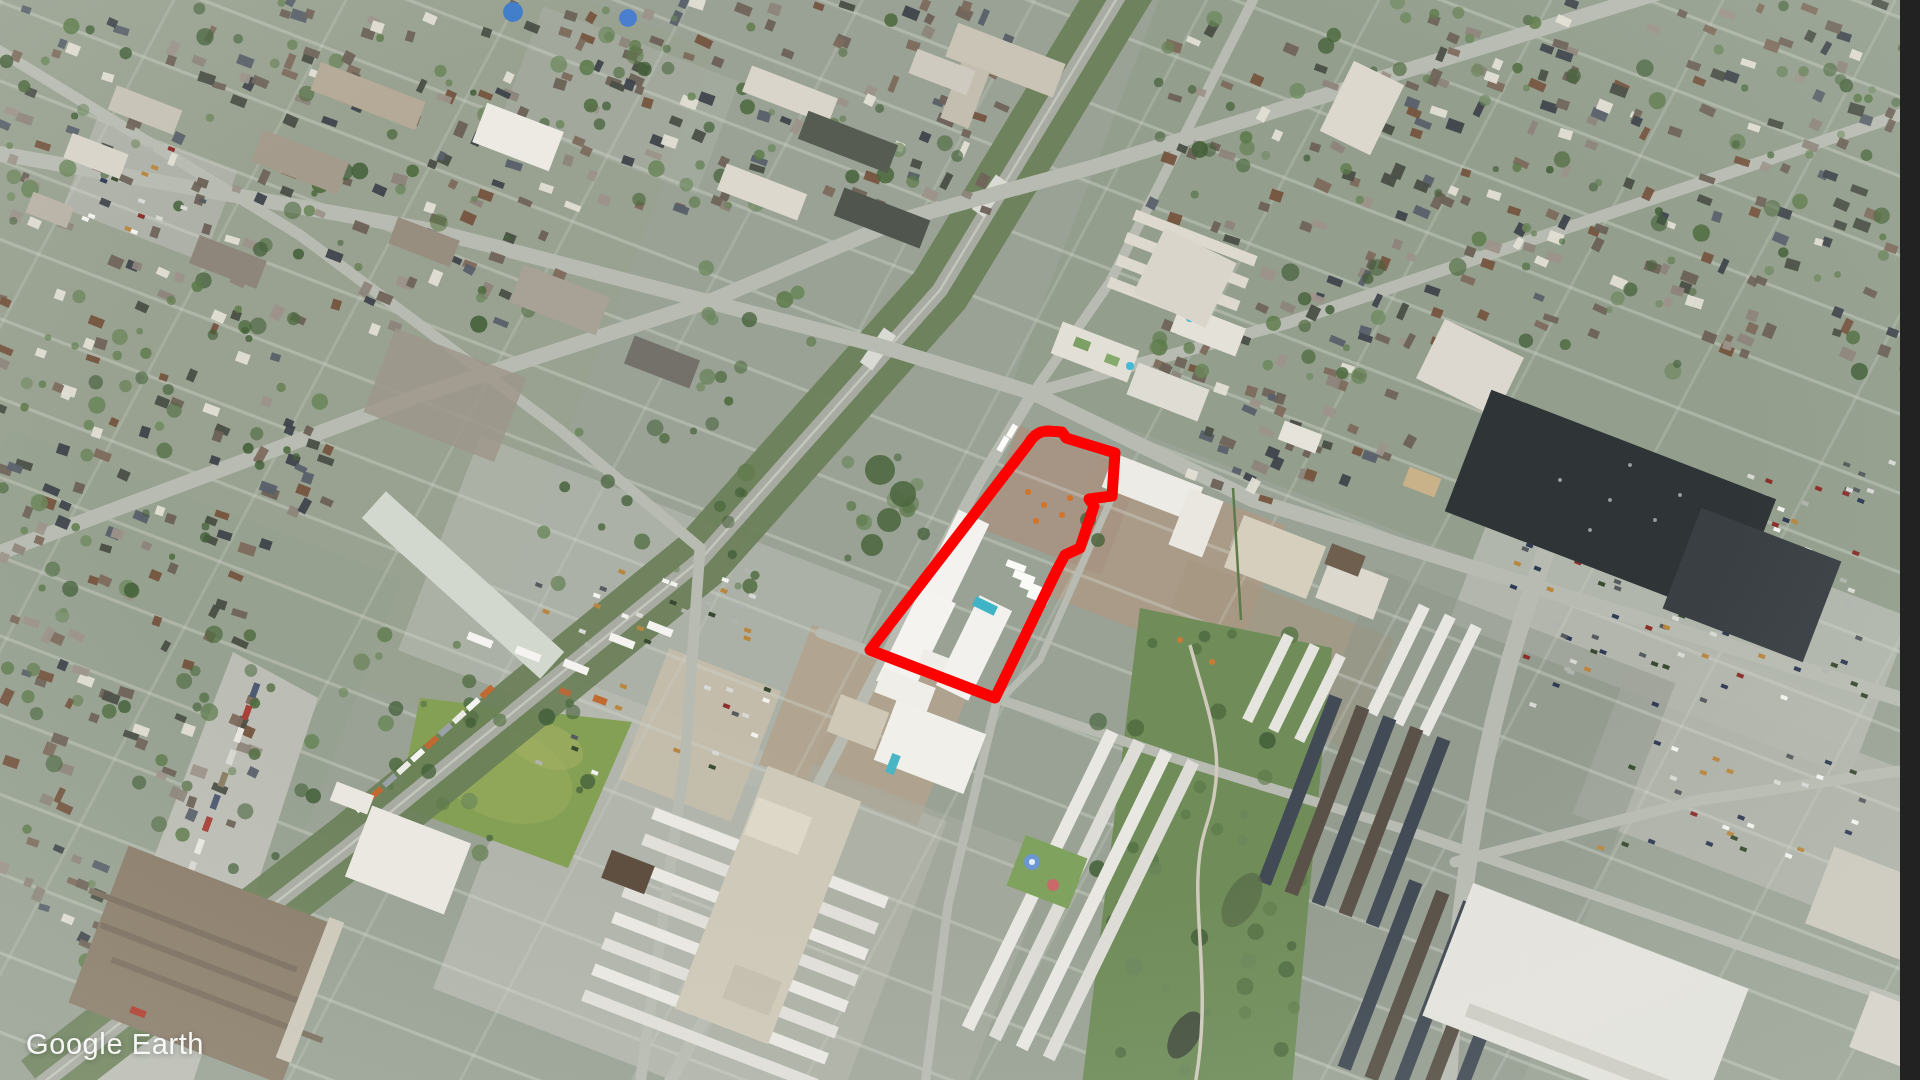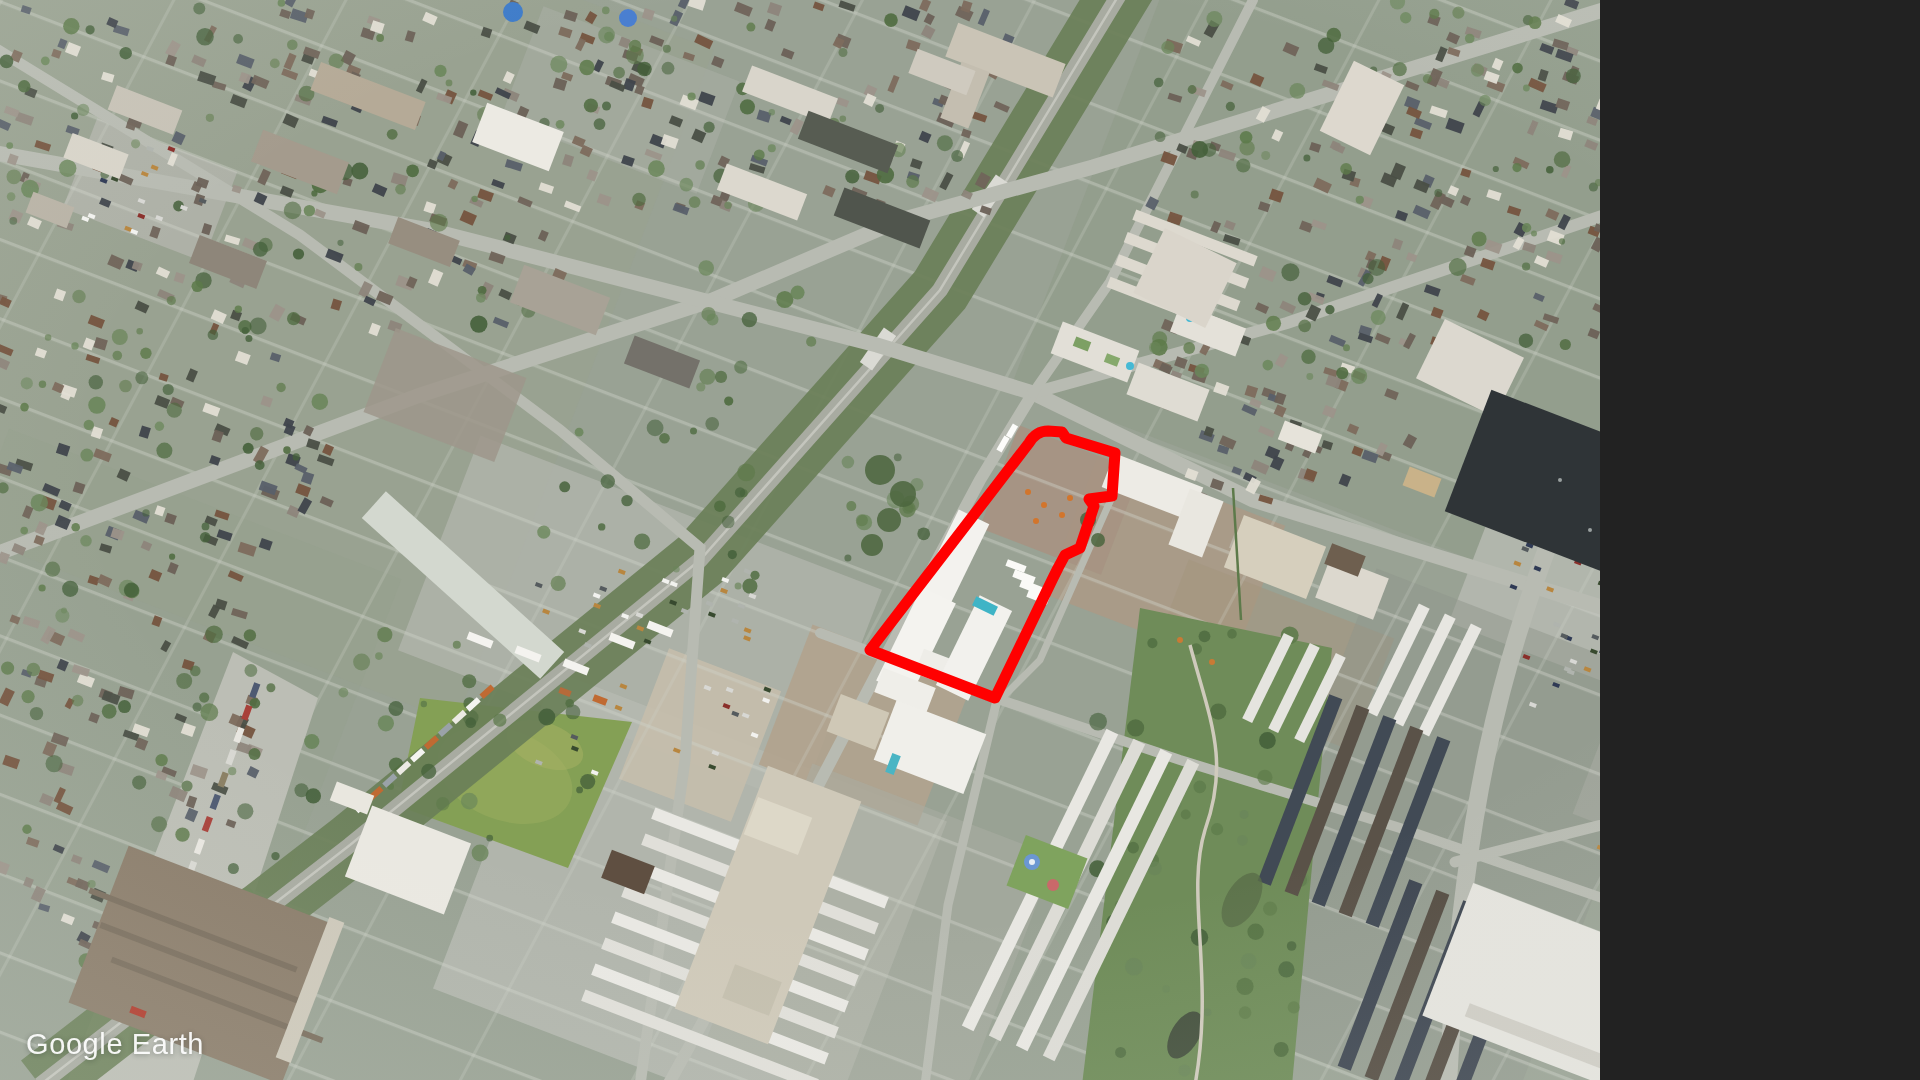--- a/index.html
+++ b/index.html
@@ -1,16 +1,16 @@
 <!DOCTYPE html>
 <html><head>
 <meta charset="utf-8">
 <style>
   html,body{margin:0;padding:0;background:#222}
-  .stage{position:relative;width:1600px;height:1080px;overflow:hidden;
+  .stage{position:relative;width:1900px;height:1080px;overflow:hidden;
          font-family:"Liberation Sans",sans-serif;background:#99a294}
   .stage svg{display:block;position:absolute;inset:0}
   .watermark{position:absolute;left:26px;top:1028px;font-size:29px;font-weight:400;
              letter-spacing:.6px;color:rgba(255,255,255,.93);
              text-shadow:0 1px 5px rgba(35,45,40,.38);user-select:none;pointer-events:none}
 </style>
 </head>
 <body>
 
 <div class="stage">

